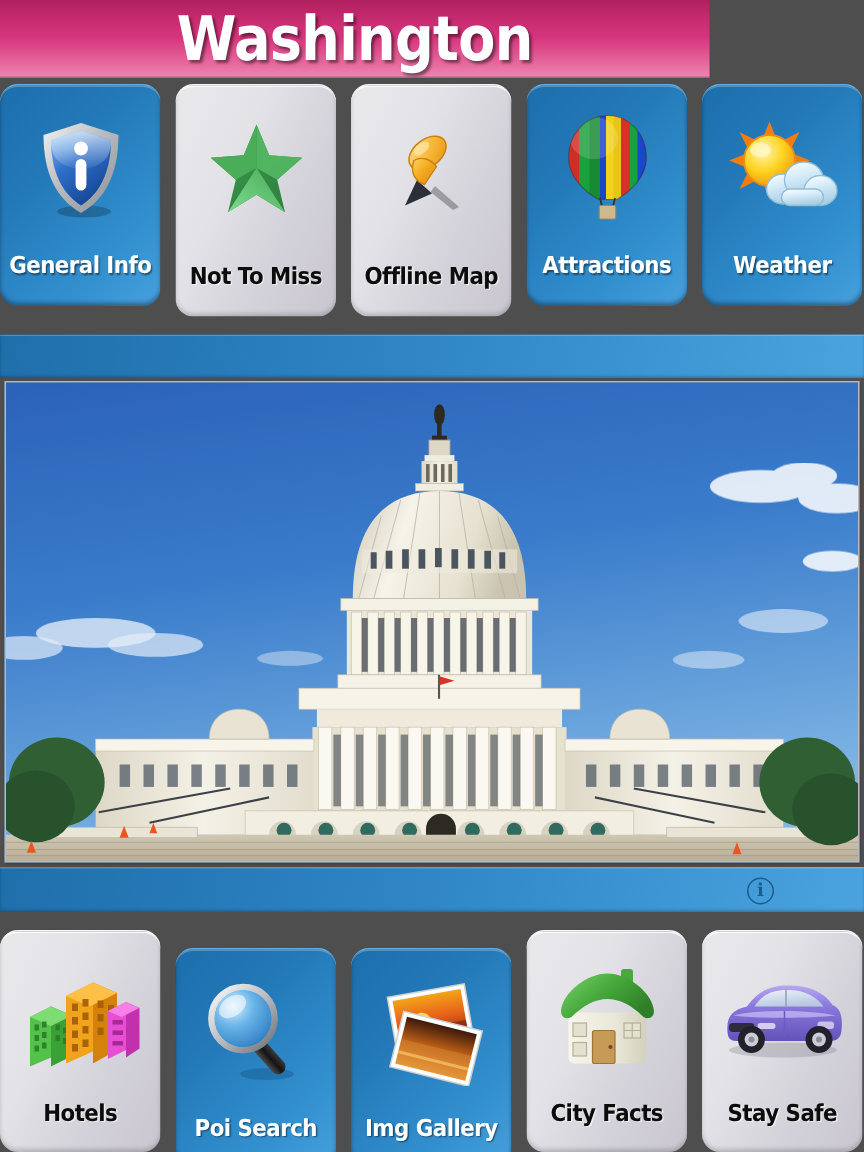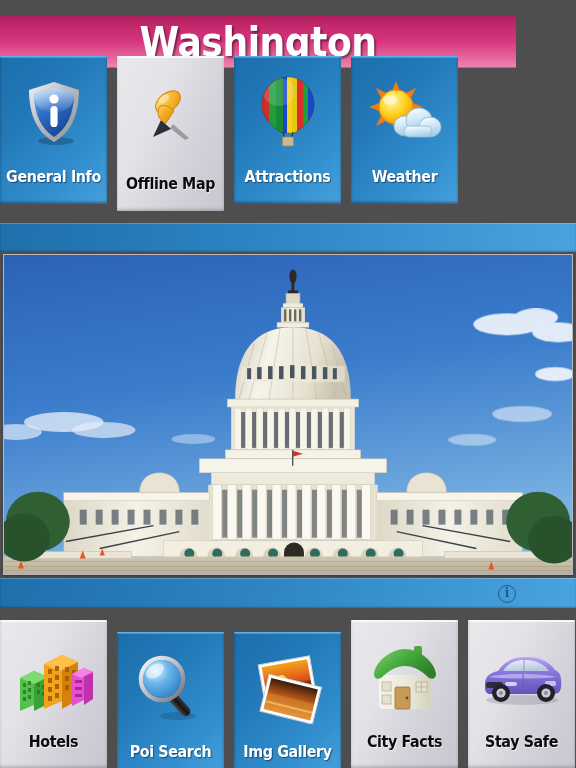--- a/index.html
+++ b/index.html
@@ -12,22 +12,22 @@
     width: 576px;
     height: 768px;
     overflow: hidden;
     font-family: "Liberation Sans", sans-serif;
     position: relative;
   }
 
   
   .header {
     position: absolute;
-    left: 0; top: 16px;
-    width: 516px; height: 52px;
+    left: 0; top: 0;
+    width: 473px; height: 52px;
     background: linear-gradient(to bottom, #b01f5e 0%, #c52a6e 22%, #d6357d 48%, #e4639a 78%, #ef86b2 100%);
     box-shadow: inset 0 -1px 0 rgba(0,0,0,0.25);
     overflow: hidden;
   }
   .header-title {
     position: absolute;
     left: 0; right: 0;
     top: 1px;
     text-align: center;
     color: #ffffff;
@@ -48,21 +48,21 @@
     width: 576px;
     display: flex;
   }
   .tile-row.top { top: 56px; height: 156px; }
   .tile-row.bottom { top: 620px; height: 148px; }
 
   .tile {
     position: relative;
     width: 107px;
     margin-right: 10px;
-    border-radius: 1px;
+    border-radius: 12px;
     overflow: hidden;
     box-sizing: border-box;
   }
   .tile:first-child { margin-left: 0px; }
   .tile:last-child { margin-right: 0px; }
 
   .tile.blue {
     height: 148px;
     background: linear-gradient(135deg, #1c6fad 0%, #2277b6 30%, #3390cf 75%, #47a0dd 100%);
     border-top: 1px solid #5fb0e4;
@@ -183,20 +183,41 @@
         <path d="M28 2 L53 10 C53 36 44 53 28 62 C12 53 3 36 3 10 Z" fill="url(#shieldOuter)"></path>
         <path d="M28 7 L48 13.5 C48 35 40 49.5 28 57 C16 49.5 8 35 8 13.5 Z" fill="url(#shieldInner)"></path>
         <path d="M28 7 L48 13.5 C48 24 44 31 28 33 C12 31 8 24 8 13.5 Z" fill="url(#shieldGloss)"></path>
         <circle cx="28" cy="19" r="4.6" fill="#ffffff"></circle>
         <rect x="24.4" y="26" width="7.2" height="21" rx="3.6" fill="#ffffff"></rect>
       </svg>
     </div>
     <div class="tile-label">General Info</div>
   </div>
 
+  <div class="tile white">
+    <div class="tile-icon">
+      <svg width="66" height="64" viewBox="0 0 66 64">
+        <defs>
+          <linearGradient id="starA" x1="0" y1="0" x2="1" y2="1">
+            <stop offset="0%" stop-color="#3d9b4e"></stop>
+              <stop offset="100%" stop-color="#2e7d3c"></stop>
+          </linearGradient>
+          <linearGradient id="starB" x1="0" y1="1" x2="1" y2="0">
+            <stop offset="0%" stop-color="#7fd98d"></stop>
+              <stop offset="100%" stop-color="#46ad58"></stop>
+          </linearGradient>
+        </defs>
+        <path d="M33 2 L41.5 22.5 L63.5 24.2 L46.8 38.8 L52 60.5 L33 48.8 L14 60.5 L19.2 38.8 L2.5 24.2 L24.5 22.5 Z" fill="url(#starA)"></path>
+        <path d="M33 2 L41.5 22.5 L63.5 24.2 L46.8 38.8 L33 31 Z" fill="#53b864" opacity="0.9"></path>
+        <path d="M33 31 L52 60.5 L33 48.8 L14 60.5 Z" fill="url(#starB)"></path>
+        <path d="M33 2 L24.5 22.5 L2.5 24.2 L19.2 38.8 L33 31 Z" fill="#4aae59"></path>
+      </svg>
+    </div>
+    <div class="tile-label">Not To Miss</div>
+  </div>
 
   <div class="tile white">
     <div class="tile-icon">
       <svg width="68" height="66" viewBox="0 0 68 66">
         <defs>
           <linearGradient id="pinBody" x1="0" y1="0" x2="1" y2="1">
             <stop offset="0%" stop-color="#ffd35f"></stop>
               <stop offset="45%" stop-color="#f5aa21"></stop>
             <stop offset="100%" stop-color="#d98a0d"></stop>
           </linearGradient>

